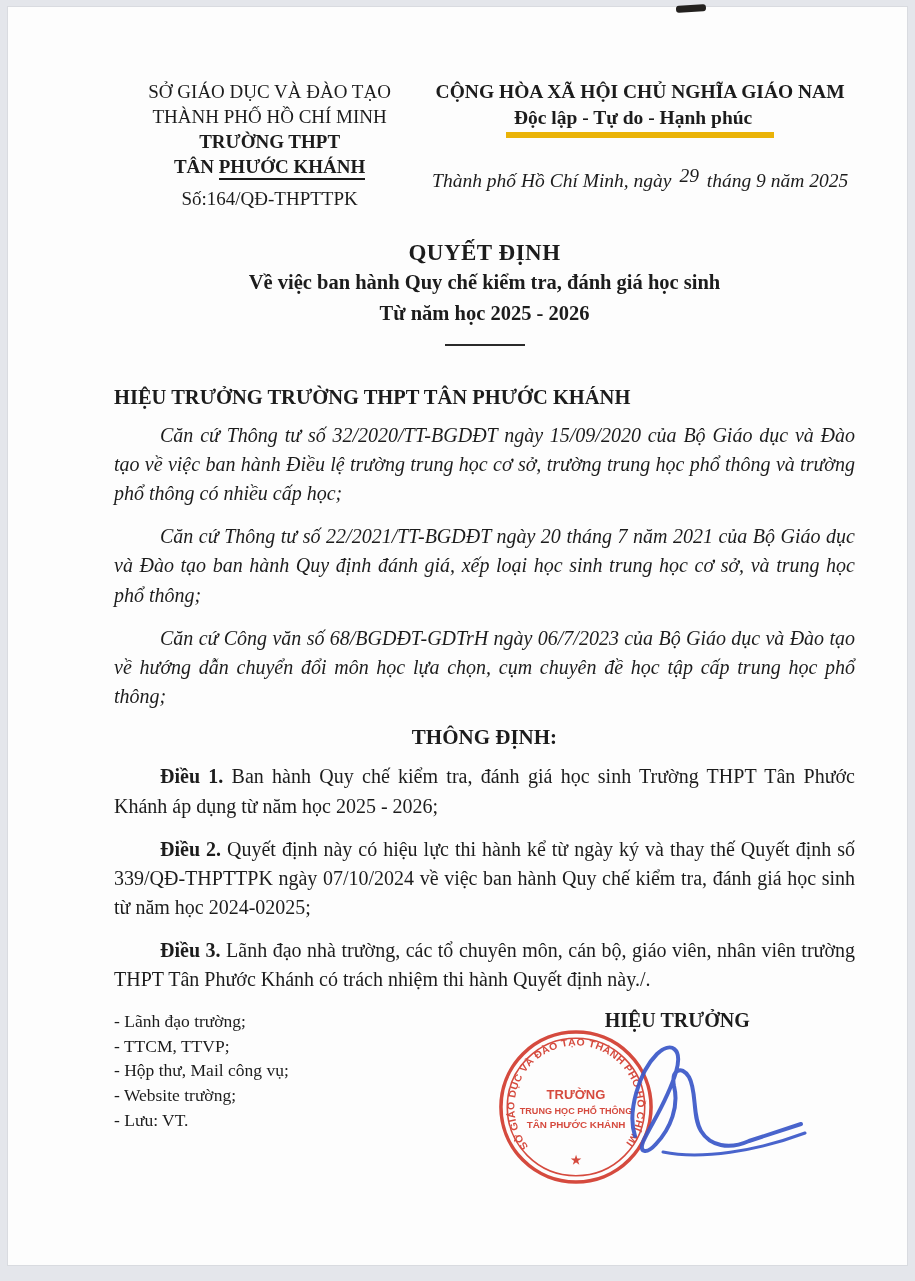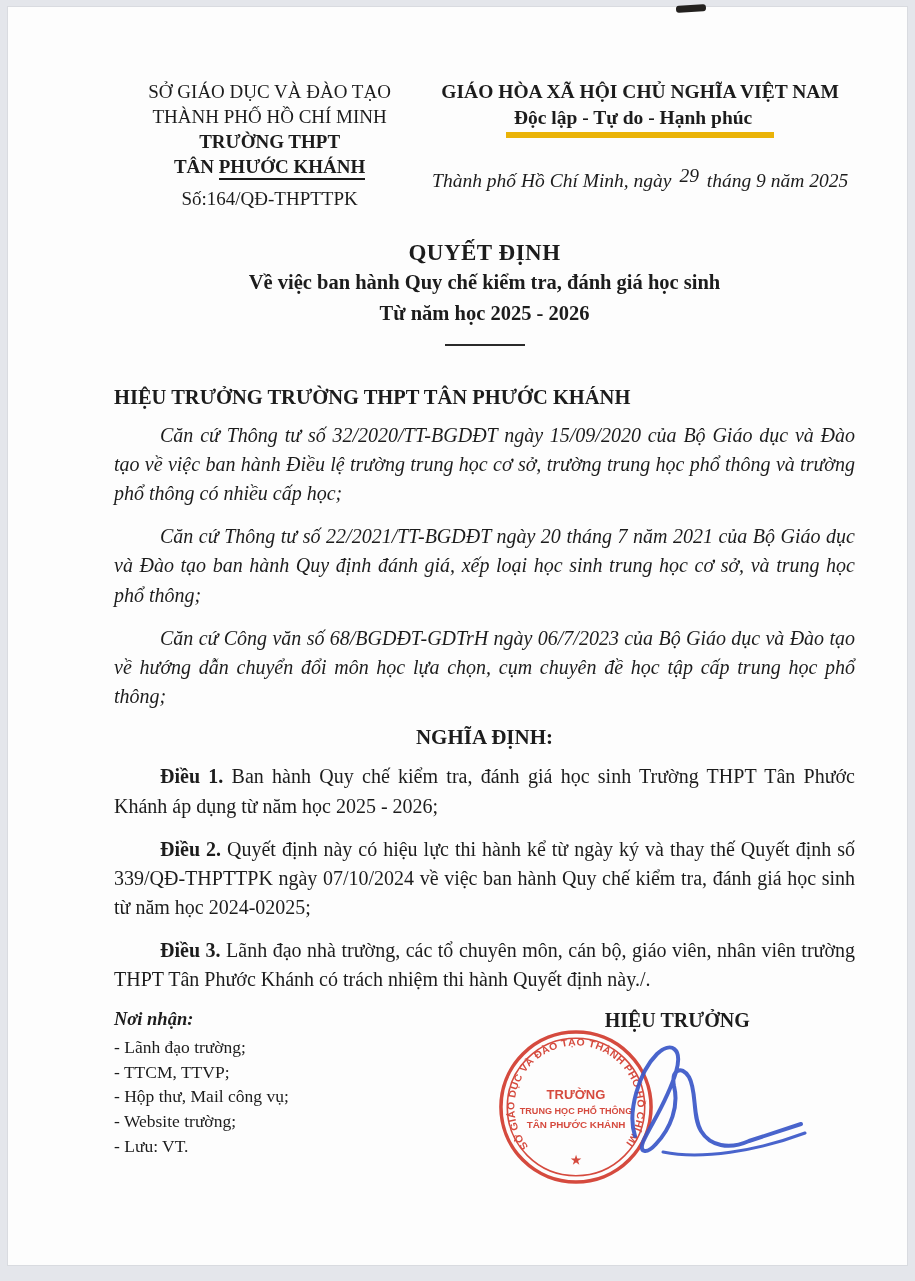--- a/index.html
+++ b/index.html
@@ -66,48 +66,47 @@
 
       <div class="header">
         <div class="hdr-left">
           <div class="hl1">SỞ GIÁO DỤC VÀ ĐÀO TẠO</div>
           <div class="hl1">THÀNH PHỐ HỒ CHÍ MINH</div>
           <div class="hl2">TRƯỜNG THPT</div>
           <div class="hl2"><span>TÂN</span> <span class="u">PHƯỚC KHÁNH</span></div>
           <div class="docnum">Số:164/QĐ-THPTTPK</div>
         </div>
         <div class="hdr-right">
-          <div class="hr1">GIÁO HÒA XÃ HỘI CHỦ NGHĨA VIỆT NAM</div>
+          <div class="hr1">CỘNG HÒA XÃ HỘI CHỦ NGHĨA GIÁO NAM</div>
           <div class="hr2"><span class="u2">Độc lập - Tự do - Hạnh phúc</span></div>
           <div class="dateline"><span>Thành phố Hồ Chí Minh, ngày</span> <span class="day">29</span> <span>tháng 9 năm 2025</span></div>
         </div>
       </div>
 
       <div class="title-block">
         <div class="t1">QUYẾT ĐỊNH</div>
         <div class="t2">Về việc ban hành Quy chế kiểm tra, đánh giá học sinh</div>
         <div class="t2">Từ năm học 2025 - 2026</div>
         <div class="divider"></div>
       </div>
 
       <div class="authority">HIỆU TRƯỞNG TRƯỜNG THPT TÂN PHƯỚC KHÁNH</div>
 
       <p class="recital">Căn cứ Thông tư số 32/2020/TT-BGDĐT ngày 15/09/2020 của Bộ Giáo dục và Đào tạo về việc ban hành Điều lệ trường trung học cơ sở, trường trung học phổ thông và trường phổ thông có nhiều cấp học;</p>
       <p class="recital">Căn cứ Thông tư số 22/2021/TT-BGDĐT ngày 20 tháng 7 năm 2021 của Bộ Giáo dục và Đào tạo ban hành Quy định đánh giá, xếp loại học sinh trung học cơ sở, và trung học phổ thông;</p>
       <p class="recital">Căn cứ Công văn số 68/BGDĐT-GDTrH ngày 06/7/2023 của Bộ Giáo dục và Đào tạo về hướng dẫn chuyển đổi môn học lựa chọn, cụm chuyên đề học tập cấp trung học phổ thông;</p>
 
-      <div class="decision">NGHĨA ĐỊNH:</div>
+      <div class="decision">THÔNG ĐỊNH:</div>
 
       <p class="article"><span class="alabel">Điều 1.</span> <span>Ban hành Quy chế kiểm tra, đánh giá học sinh Trường THPT Tân Phước Khánh áp dụng từ năm học  2025 - 2026;</span></p>
       <p class="article"><span class="alabel">Điều 2.</span> <span>Quyết định này có hiệu lực thi hành kể từ ngày ký và thay thế Quyết định số 339/QĐ-THPTTPK ngày 07/10/2024 về việc ban hành Quy chế kiểm tra, đánh giá học sinh từ năm học 2024-02025;</span></p>
       <p class="article"><span class="alabel">Điều 3.</span> <span>Lãnh đạo nhà trường, các tổ chuyên môn, cán bộ, giáo viên, nhân viên trường THPT Tân Phước Khánh có trách nhiệm thi hành Quyết định này./.</span></p>
 
       <div class="footer">
         <div class="recipients">
-          <div class="rhead">Nơi nhận:</div>
           <div class="ritem">- Lãnh đạo trường;</div>
           <div class="ritem">- TTCM, TTVP;</div>
           <div class="ritem">- Hộp thư, Mail công vụ;</div>
           <div class="ritem">- Website trường;</div>
           <div class="ritem">- Lưu: VT.</div>
         </div>
         <div class="sigblock">
           <div class="role">HIỆU TRƯỞNG</div>
           <div class="sigzone">
             <svg class="stamp-svg" viewBox="0 0 200 200">

